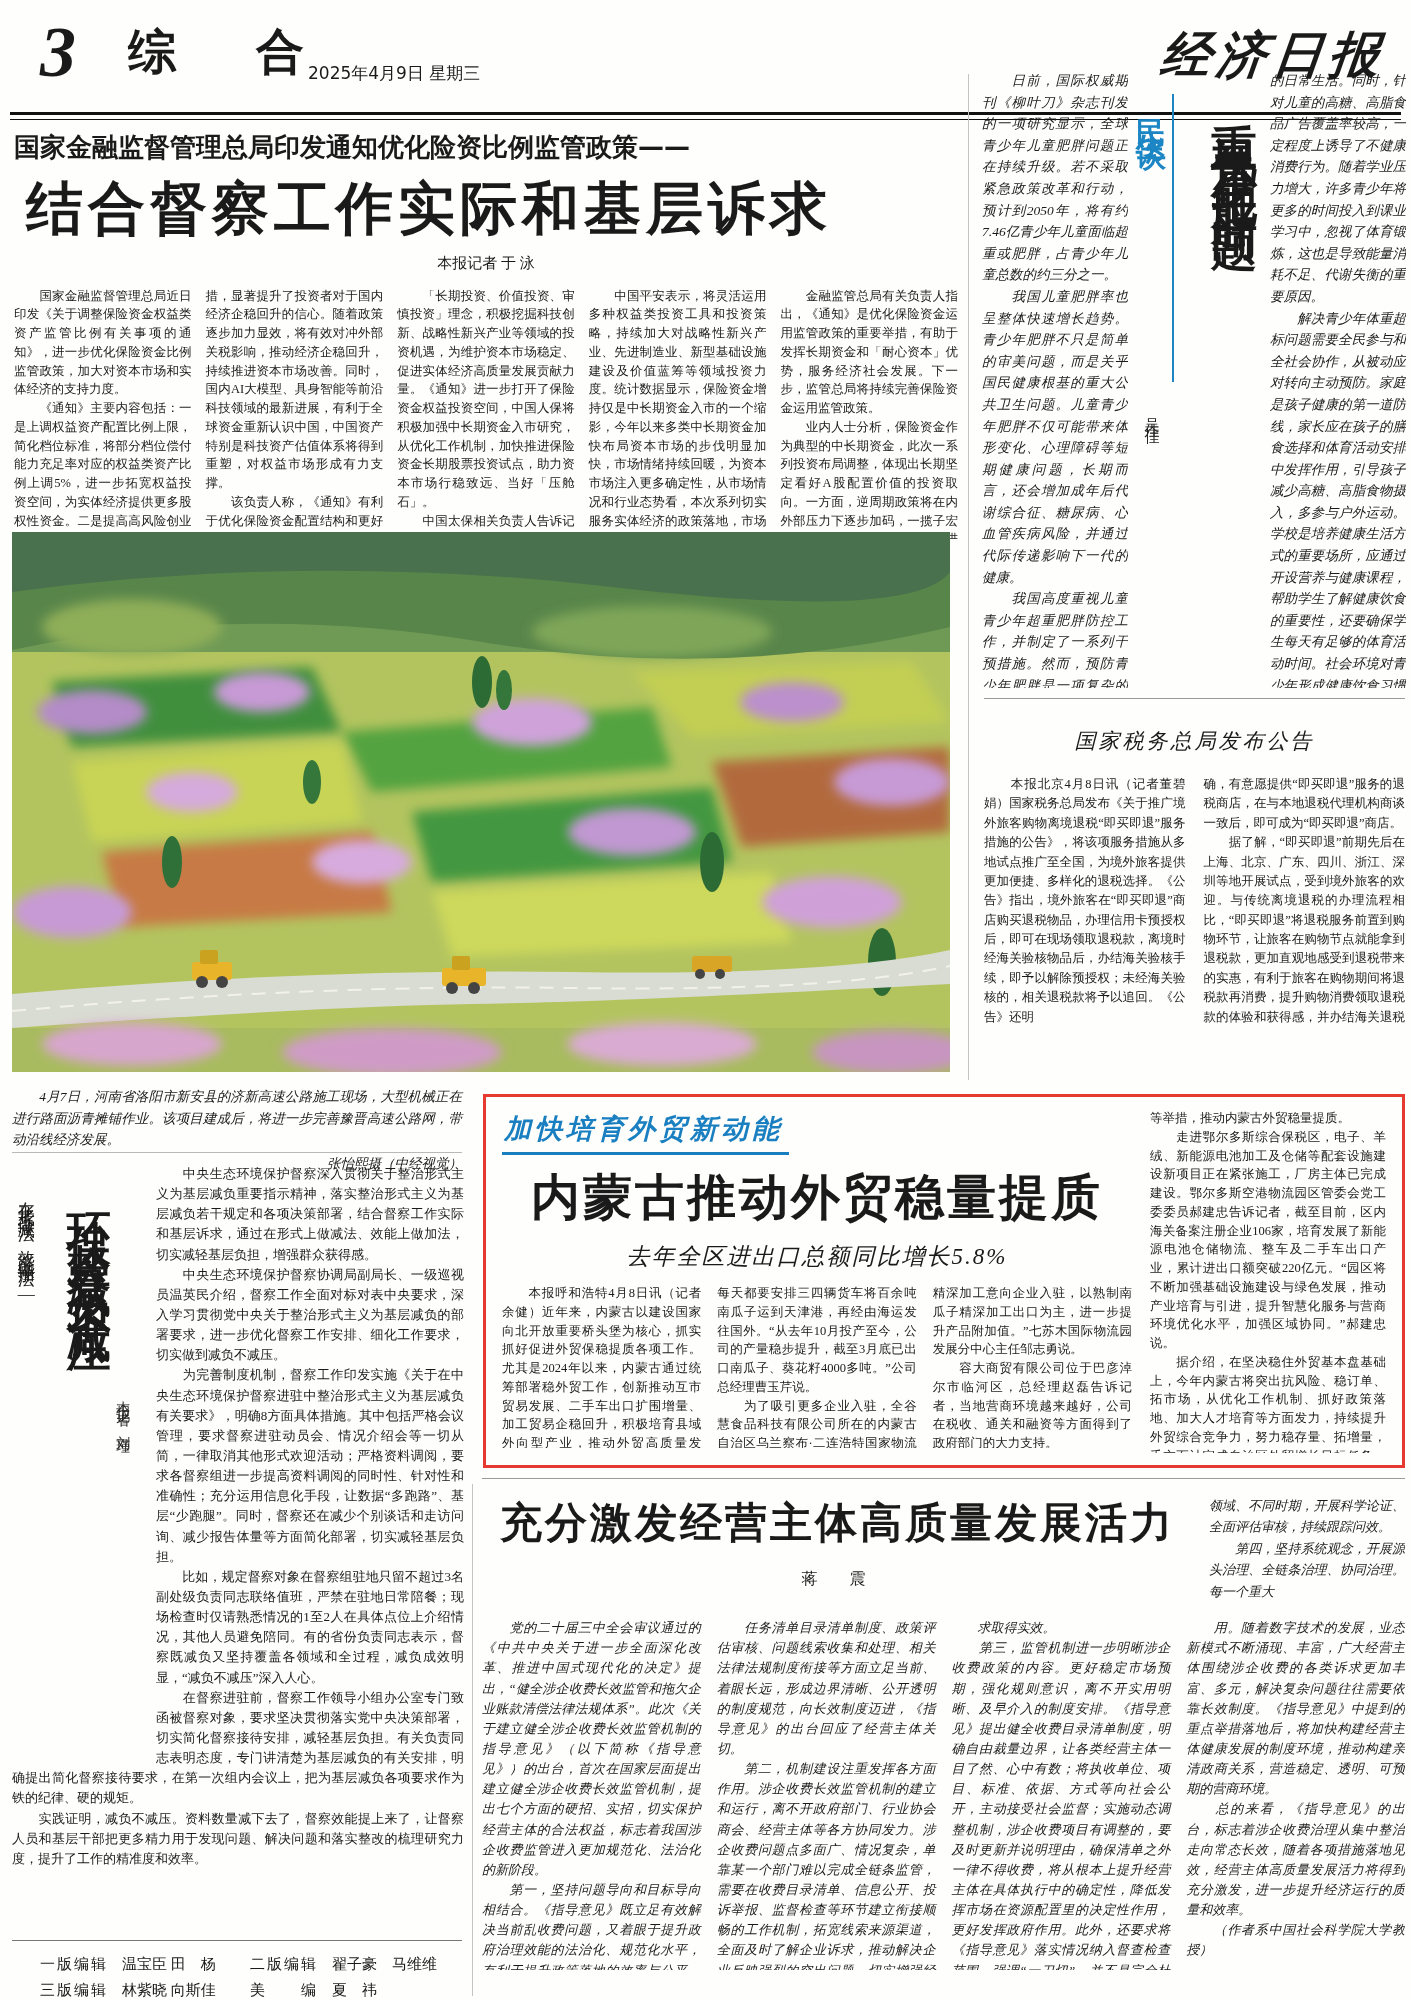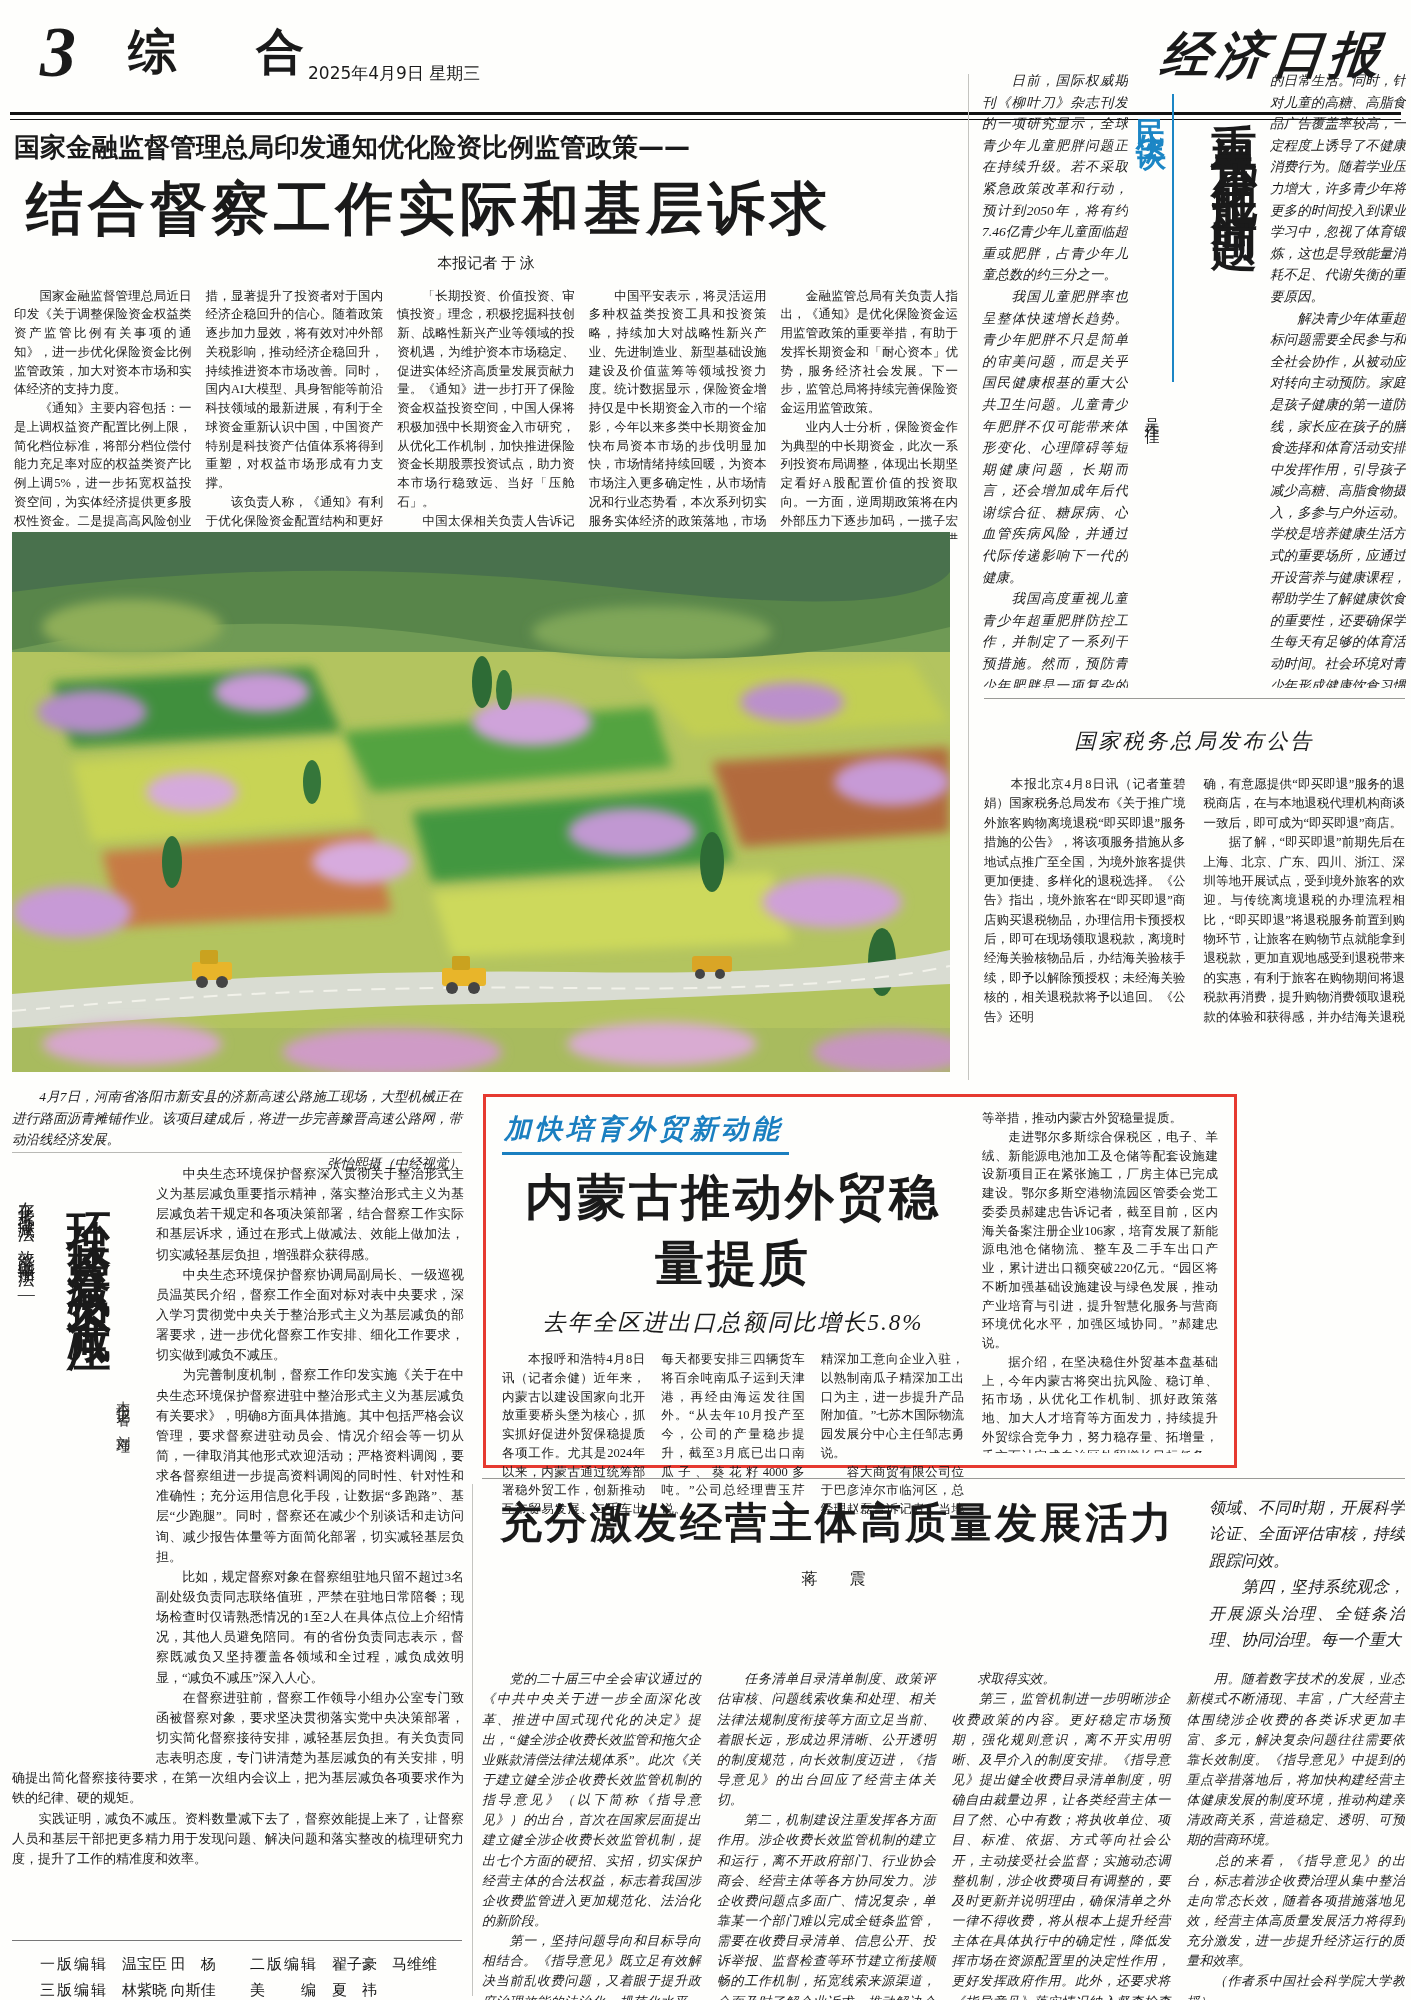--- a/index.html
+++ b/index.html
@@ -49,21 +49,21 @@
 
   
   .tax{left:984px;top:698px;width:421px;}
   .tax-rule{height:1px;background:#9a9a96;margin-bottom:28px;}
   .tax-kicker{text-align:center;font-size:21px;letter-spacing:3px;}
   .tax-headline{text-align:center;font-size:30px;font-weight:bold;margin-top:14px;letter-spacing:0px;}
   .tax-cols{display:flex;gap:18px;margin-top:20px;height:248px;}
   .tax-cols>div{flex:1;font-size:12.5px;line-height:1.55;}
 
   
-  .redbox{left:483px;top:1094px;width:754px;height:374px;border:3px solid #e63a30;box-sizing:border-box;padding:12px 16px;}
+  .redbox{left:483px;top:1094px;width:922px;height:374px;border:3px solid #e63a30;box-sizing:border-box;padding:12px 16px;}
   .rb-flex{display:flex;height:100%;}
   .rb-left{flex:1;margin-right:18px;}
   .rb-right{width:236px;font-size:12.5px;line-height:1.5;}
   .rb-kicker{display:inline-block;color:#1a7fc0;font-size:27px;font-weight:bold;letter-spacing:4px;border-bottom:3px solid #1a7fc0;padding:2px 6px 5px 2px;}
   .rb-headline{text-align:center;font-size:49px;font-weight:bold;letter-spacing:3px;margin-top:10px;}
   .rb-subhead{text-align:center;font-size:23px;margin-top:10px;letter-spacing:2px;}
   .rb-cols{display:flex;gap:16px;margin-top:12px;height:164px;}
   .rb-cols>div{flex:1;font-size:12.5px;line-height:1.5;}
 
   
@@ -81,21 +81,21 @@
   .credits .role{letter-spacing:2px;}
 
   
   .vd2{left:472px;top:1484px;width:1px;height:512px;background:#c4c4c0;}
   .essay{left:482px;top:1478px;width:923px;}
   .essay-rule{height:1px;background:#9a9a96;}
   .essay-head{display:flex;margin-top:16px;}
   .essay-head-main{flex:1;text-align:center;}
   .essay-headline{font-size:42px;font-weight:bold;font-family:"DejaVu Sans",sans-serif;letter-spacing:3px;}
   .essay-author{font-size:16px;margin-top:18px;letter-spacing:8px;}
-  .essay-side{width:196px;font-size:16px;line-height:1.65;padding-left:16px;}
+  .essay-side{width:196px;font-size:13px;line-height:1.65;padding-left:16px;}
   .essay-cols{display:flex;gap:16px;margin-top:16px;height:352px;}
   .essay-cols>div{flex:1;font-size:13px;line-height:1.55;}
 </style>
 </head>
 <body>
 
 <div class="page">
 
   <div class="abs hdr-num">3</div>
   <div class="abs hdr-sec">综 合</div>

